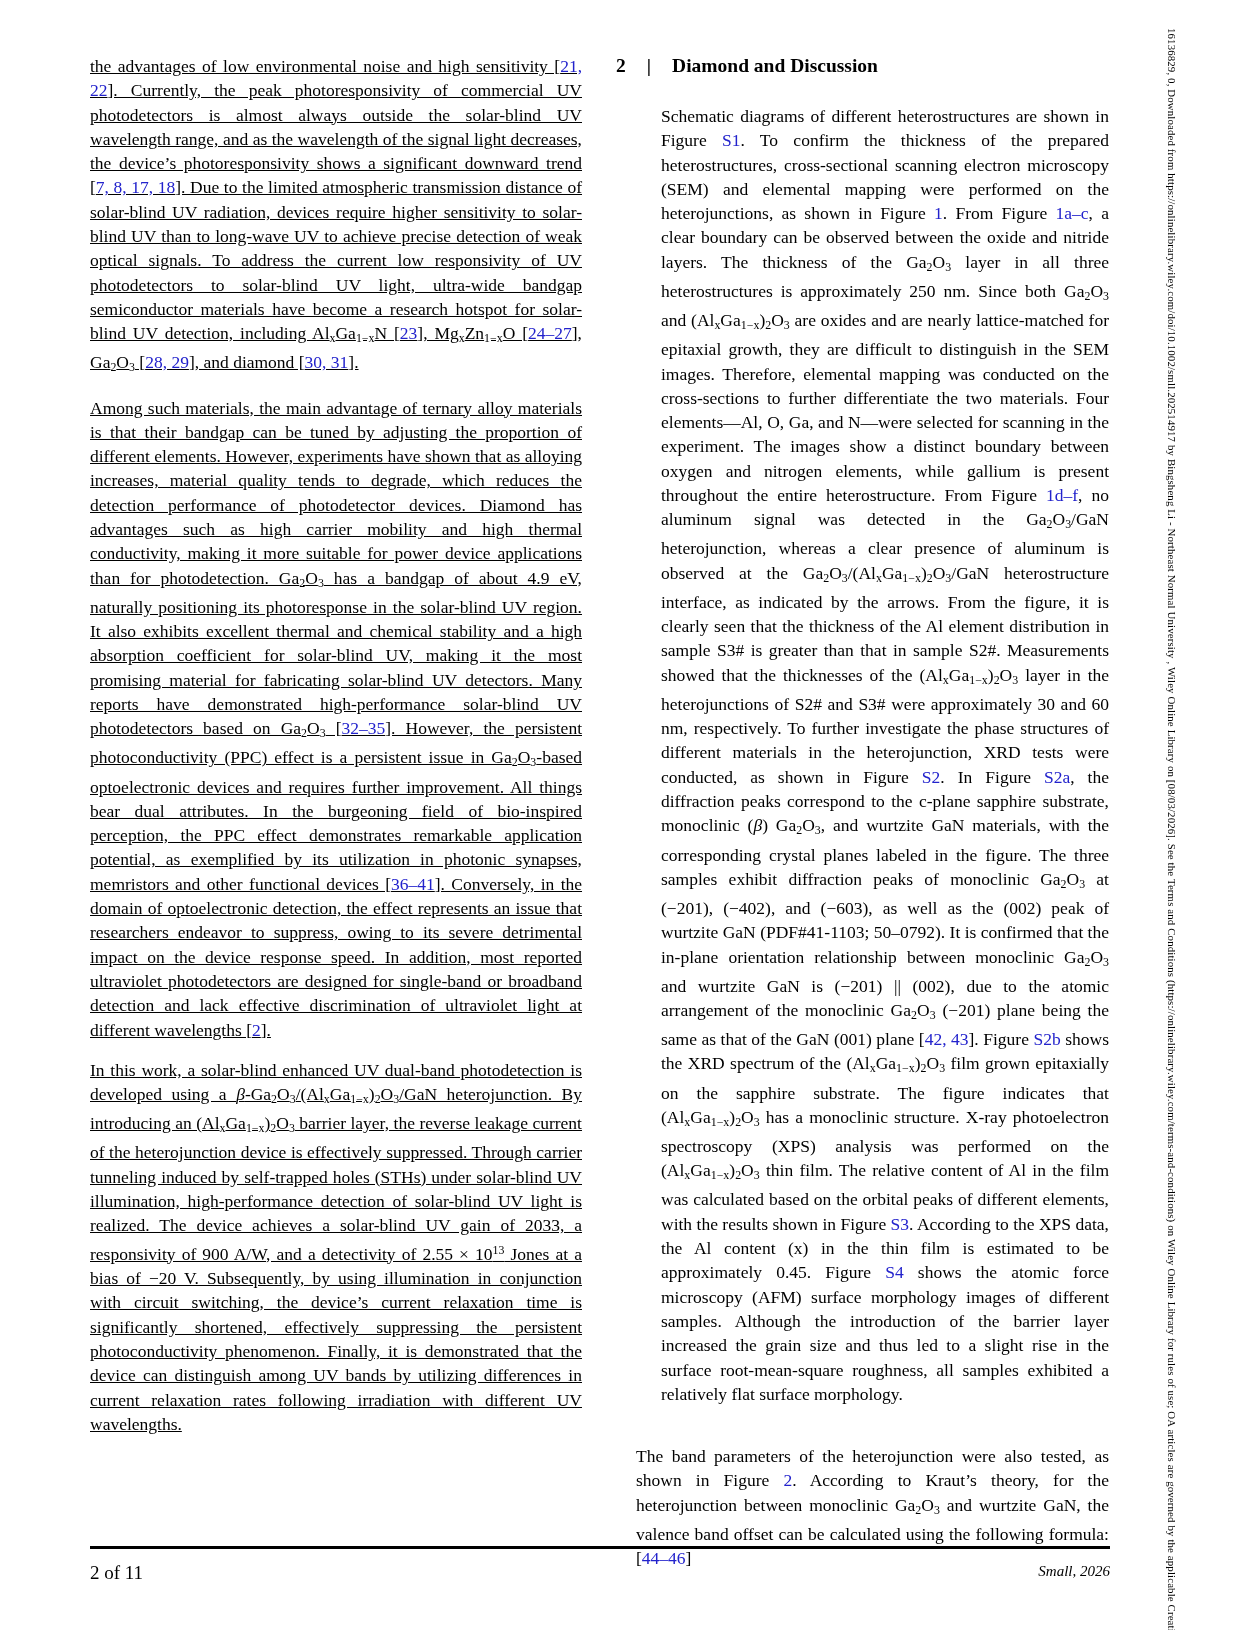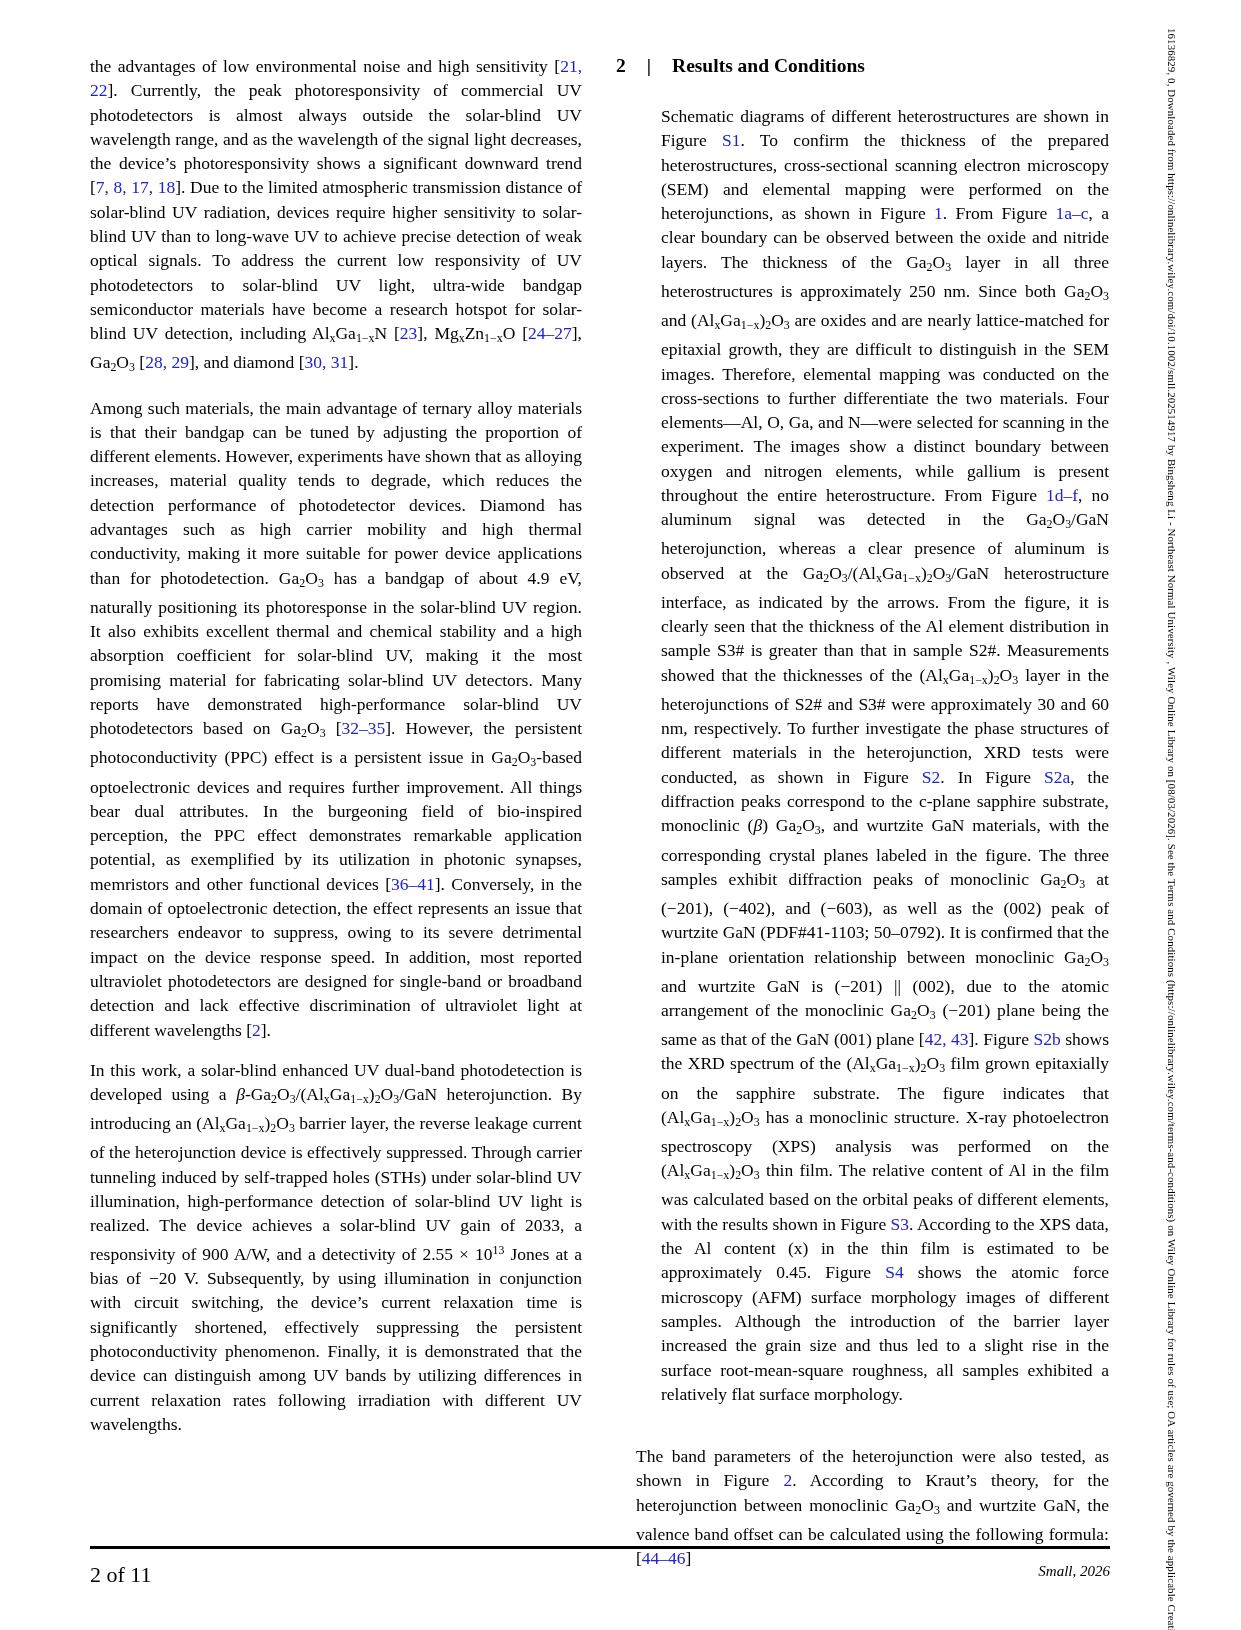--- a/index.html
+++ b/index.html
@@ -13,21 +13,21 @@
     font-family: "Liberation Serif", "DejaVu Serif", serif;
     color: #000000;
     overflow: hidden;
   }
   .col {
     position: absolute;
     text-align: justify;
     font-size: 17.5px;
     line-height: 24.3px;
   }
-  .col-left  { left: 90px;  top: 54px; width: 492px; }
+  .col-left  { left: 90px;  top: 54px; width: 492px; text-decoration: underline; }
   .col-right { left: 616px; top: 54px; width: 493px; }
   .para { margin: 0; }
   .para + .para { margin-top: 16px; }
   .para.extra-gap { margin-top: 38px; margin-left: 20px; }
 
   .heading {
     display: flex;
     align-items: baseline;
     font-weight: bold;
     font-size: 19.5px;
@@ -77,21 +77,21 @@
     left: 90px;
     top: 1546px;
     width: 1020px;
     height: 2.5px;
     background: #000;
   }
   .footer-left {
     position: absolute;
     left: 90px;
     top: 1562px;
-    font-size: 22px;
+    font-size: 19px;
     font-family: "Liberation Serif", "DejaVu Serif", serif;
   }
   .footer-right {
     position: absolute;
     right: 131px;
     top: 1563px;
     font-size: 15px;
     font-style: italic;
     font-family: "Liberation Serif", "DejaVu Serif", serif;
   }
@@ -118,21 +118,21 @@
   <div class="col col-left">
     <p class="para"><span>the advantages of low environmental noise and high sensitivity [</span><span class="link">21, 22</span><span>]. Currently, the peak photoresponsivity of commercial UV photodetectors is almost always outside the solar-blind UV wavelength range, and as the wavelength of the signal light decreases, the device’s photoresponsivity shows a significant downward trend [</span><span class="link">7, 8, 17, 18</span><span>]. Due to the limited atmospheric transmission distance of solar-blind UV radiation, devices require higher sensitivity to solar-blind UV than to long-wave UV to achieve precise detection of weak optical signals. To address the current low responsivity of UV photodetectors to solar-blind UV light, ultra-wide bandgap semiconductor materials have become a research hotspot for solar-blind UV detection, including Al</span><span class="sub">x</span><span>Ga</span><span class="sub">1−x</span><span>N [</span><span class="link">23</span><span>], Mg</span><span class="sub">x</span><span>Zn</span><span class="sub">1−x</span><span>O [</span><span class="link">24–27</span><span>], Ga</span><span class="sub">2</span><span>O</span><span class="sub">3</span><span> [</span><span class="link">28, 29</span><span>], and diamond [</span><span class="link">30, 31</span><span>].</span></p>
     <p class="para"><span>Among such materials, the main advantage of ternary alloy materials is that their bandgap can be tuned by adjusting the proportion of different elements. However, experiments have shown that as alloying increases, material quality tends to degrade, which reduces the detection performance of photodetector devices. Diamond has advantages such as high carrier mobility and high thermal conductivity, making it more suitable for power device applications than for photodetection. Ga</span><span class="sub">2</span><span>O</span><span class="sub">3</span><span> has a bandgap of about 4.9 eV, naturally positioning its photoresponse in the solar-blind UV region. It also exhibits excellent thermal and chemical stability and a high absorption coefficient for solar-blind UV, making it the most promising material for fabricating solar-blind UV detectors. Many reports have demonstrated high-performance solar-blind UV photodetectors based on Ga</span><span class="sub">2</span><span>O</span><span class="sub">3</span><span> [</span><span class="link">32–35</span><span>]. However, the persistent photoconductivity (PPC) effect is a persistent issue in Ga</span><span class="sub">2</span><span>O</span><span class="sub">3</span><span>-based optoelectronic devices and requires further improvement. All things bear dual attributes. In the burgeoning field of bio-inspired perception, the PPC effect demonstrates remarkable application potential, as exemplified by its utilization in photonic synapses, memristors and other functional devices [</span><span class="link">36–41</span><span>]. Conversely, in the domain of optoelectronic detection, the effect represents an issue that researchers endeavor to suppress, owing to its severe detrimental impact on the device response speed. In addition, most reported ultraviolet photodetectors are designed for single-band or broadband detection and lack effective discrimination of ultraviolet light at different wavelengths [</span><span class="link">2</span><span>].</span></p>
     <p class="para"><span>In this work, a solar-blind enhanced UV dual-band photodetection is developed using a </span><span class="i">β</span><span>-Ga</span><span class="sub">2</span><span>O</span><span class="sub">3</span><span>/(Al</span><span class="sub">x</span><span>Ga</span><span class="sub">1−x</span><span>)</span><span class="sub">2</span><span>O</span><span class="sub">3</span><span>/GaN heterojunction. By introducing an (Al</span><span class="sub">x</span><span>Ga</span><span class="sub">1−x</span><span>)</span><span class="sub">2</span><span>O</span><span class="sub">3</span><span> barrier layer, the reverse leakage current of the heterojunction device is effectively suppressed. Through carrier tunneling induced by self-trapped holes (STHs) under solar-blind UV illumination, high-performance detection of solar-blind UV light is realized. The device achieves a solar-blind UV gain of 2033, a responsivity of 900 A/W, and a detectivity of 2.55 × 10</span><span class="sup">13</span><span> Jones at a bias of −20 V. Subsequently, by using illumination in conjunction with circuit switching, the device’s current relaxation time is significantly shortened, effectively suppressing the persistent photoconductivity phenomenon. Finally, it is demonstrated that the device can distinguish among UV bands by utilizing differences in current relaxation rates following irradiation with different UV wavelengths.</span></p>
   </div>
 
   <div class="col col-right">
     <h2 class="heading">
       <span class="num">2</span>
       <span class="bar">|</span>
-      <span class="title">Results and Conditions</span>
+      <span class="title">Diamond and Discussion</span>
     </h2>
     <p class="para first"><span>Schematic diagrams of different heterostructures are shown in Figure </span><span class="link">S1</span><span>. To confirm the thickness of the prepared heterostructures, cross-sectional scanning electron microscopy (SEM) and elemental mapping were performed on the heterojunctions, as shown in Figure </span><span class="link">1</span><span>. From Figure </span><span class="link">1a–c</span><span>, a clear boundary can be observed between the oxide and nitride layers. The thickness of the Ga</span><span class="sub">2</span><span>O</span><span class="sub">3</span><span> layer in all three heterostructures is approximately 250 nm. Since both Ga</span><span class="sub">2</span><span>O</span><span class="sub">3</span><span> and (Al</span><span class="sub">x</span><span>Ga</span><span class="sub">1−x</span><span>)</span><span class="sub">2</span><span>O</span><span class="sub">3</span><span> are oxides and are nearly lattice-matched for epitaxial growth, they are difficult to distinguish in the SEM images. Therefore, elemental mapping was conducted on the cross-sections to further differentiate the two materials. Four elements—Al, O, Ga, and N—were selected for scanning in the experiment. The images show a distinct boundary between oxygen and nitrogen elements, while gallium is present throughout the entire heterostructure. From Figure </span><span class="link">1d–f</span><span>, no aluminum signal was detected in the Ga</span><span class="sub">2</span><span>O</span><span class="sub">3</span><span>/GaN heterojunction, whereas a clear presence of aluminum is observed at the Ga</span><span class="sub">2</span><span>O</span><span class="sub">3</span><span>/(Al</span><span class="sub">x</span><span>Ga</span><span class="sub">1−x</span><span>)</span><span class="sub">2</span><span>O</span><span class="sub">3</span><span>/GaN heterostructure interface, as indicated by the arrows. From the figure, it is clearly seen that the thickness of the Al element distribution in sample S3# is greater than that in sample S2#. Measurements showed that the thicknesses of the (Al</span><span class="sub">x</span><span>Ga</span><span class="sub">1−x</span><span>)</span><span class="sub">2</span><span>O</span><span class="sub">3</span><span> layer in the heterojunctions of S2# and S3# were approximately 30 and 60 nm, respectively. To further investigate the phase structures of different materials in the heterojunction, XRD tests were conducted, as shown in Figure </span><span class="link">S2</span><span>. In Figure </span><span class="link">S2a</span><span>, the diffraction peaks correspond to the c-plane sapphire substrate, monoclinic (</span><span class="i">β</span><span>) Ga</span><span class="sub">2</span><span>O</span><span class="sub">3</span><span>, and wurtzite GaN materials, with the corresponding crystal planes labeled in the figure. The three samples exhibit diffraction peaks of monoclinic Ga</span><span class="sub">2</span><span>O</span><span class="sub">3</span><span> at (−201), (−402), and (−603), as well as the (002) peak of wurtzite GaN (PDF#41-1103; 50–0792). It is confirmed that the in-plane orientation relationship between monoclinic Ga</span><span class="sub">2</span><span>O</span><span class="sub">3</span><span> and wurtzite GaN is (−201) || (002), due to the atomic arrangement of the monoclinic Ga</span><span class="sub">2</span><span>O</span><span class="sub">3</span><span> (−201) plane being the same as that of the GaN (001) plane [</span><span class="link">42, 43</span><span>]. Figure </span><span class="link">S2b</span><span> shows the XRD spectrum of the (Al</span><span class="sub">x</span><span>Ga</span><span class="sub">1−x</span><span>)</span><span class="sub">2</span><span>O</span><span class="sub">3</span><span> film grown epitaxially on the sapphire substrate. The figure indicates that (Al</span><span class="sub">x</span><span>Ga</span><span class="sub">1−x</span><span>)</span><span class="sub">2</span><span>O</span><span class="sub">3</span><span> has a monoclinic structure. X-ray photoelectron spectroscopy (XPS) analysis was performed on the (Al</span><span class="sub">x</span><span>Ga</span><span class="sub">1−x</span><span>)</span><span class="sub">2</span><span>O</span><span class="sub">3</span><span> thin film. The relative content of Al in the film was calculated based on the orbital peaks of different elements, with the results shown in Figure </span><span class="link">S3</span><span>. According to the XPS data, the Al content (x) in the thin film is estimated to be approximately 0.45. Figure </span><span class="link">S4</span><span> shows the atomic force microscopy (AFM) surface morphology images of different samples. Although the introduction of the barrier layer increased the grain size and thus led to a slight rise in the surface root-mean-square roughness, all samples exhibited a relatively flat surface morphology.</span></p>
     <p class="para extra-gap"><span>The band parameters of the heterojunction were also tested, as shown in Figure </span><span class="link">2</span><span>. According to Kraut’s theory, for the heterojunction between monoclinic Ga</span><span class="sub">2</span><span>O</span><span class="sub">3</span><span> and wurtzite GaN, the valence band offset can be calculated using the following formula: [</span><span class="link">44–46</span><span>]</span></p>
     <div class="equation">
       <span class="eq-body"><span>Δ</span><span class="i">E</span><span class="sub">v</span><span> = Δ</span><span class="i">E</span><span class="sub">CL</span><span> − </span><span class="big">(</span><span class="i">E</span><span class="stack">
             <span class="stack-sup"><span>Ga</span><span class="sub">2</span><span>O</span><span class="sub">3</span></span>
             <span class="stack-sub"><span>O1s</span></span>
           </span><span> − </span><span class="i">E</span><span class="stack">
             <span class="stack-sup"><span>Ga</span><span class="sub">2</span><span>O</span><span class="sub">3</span></span>
             <span class="stack-sub"><span>VBM</span></span>

